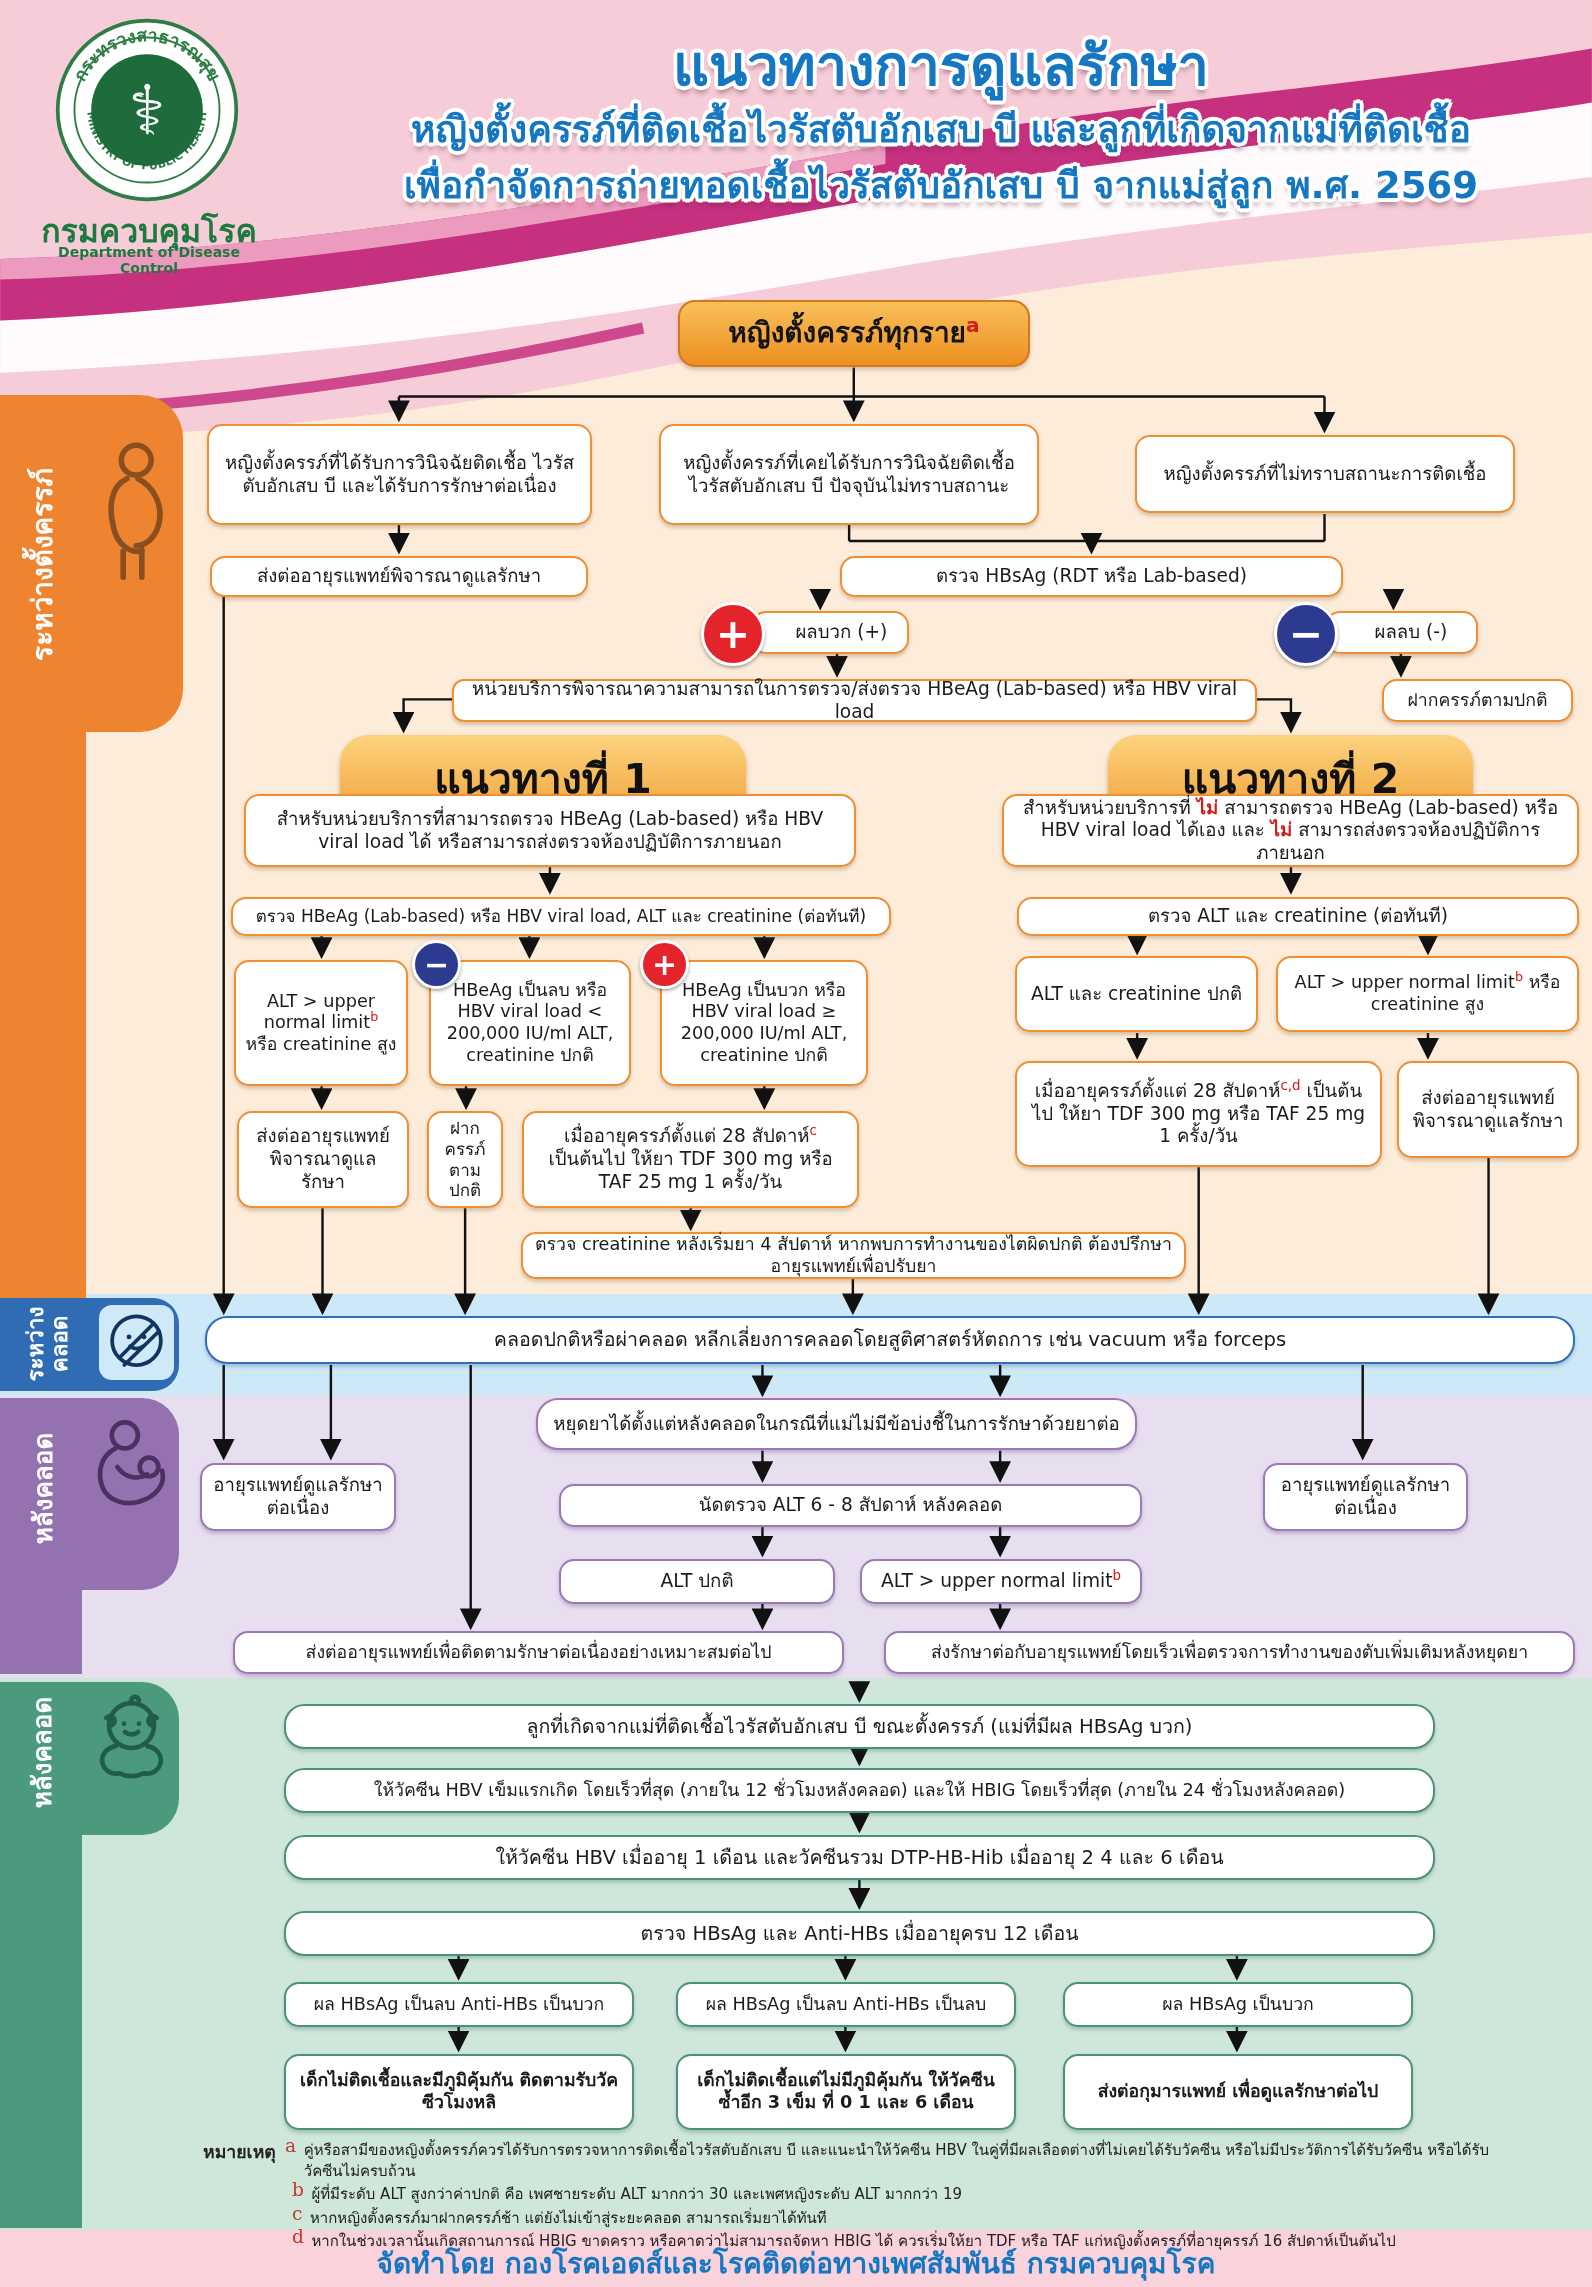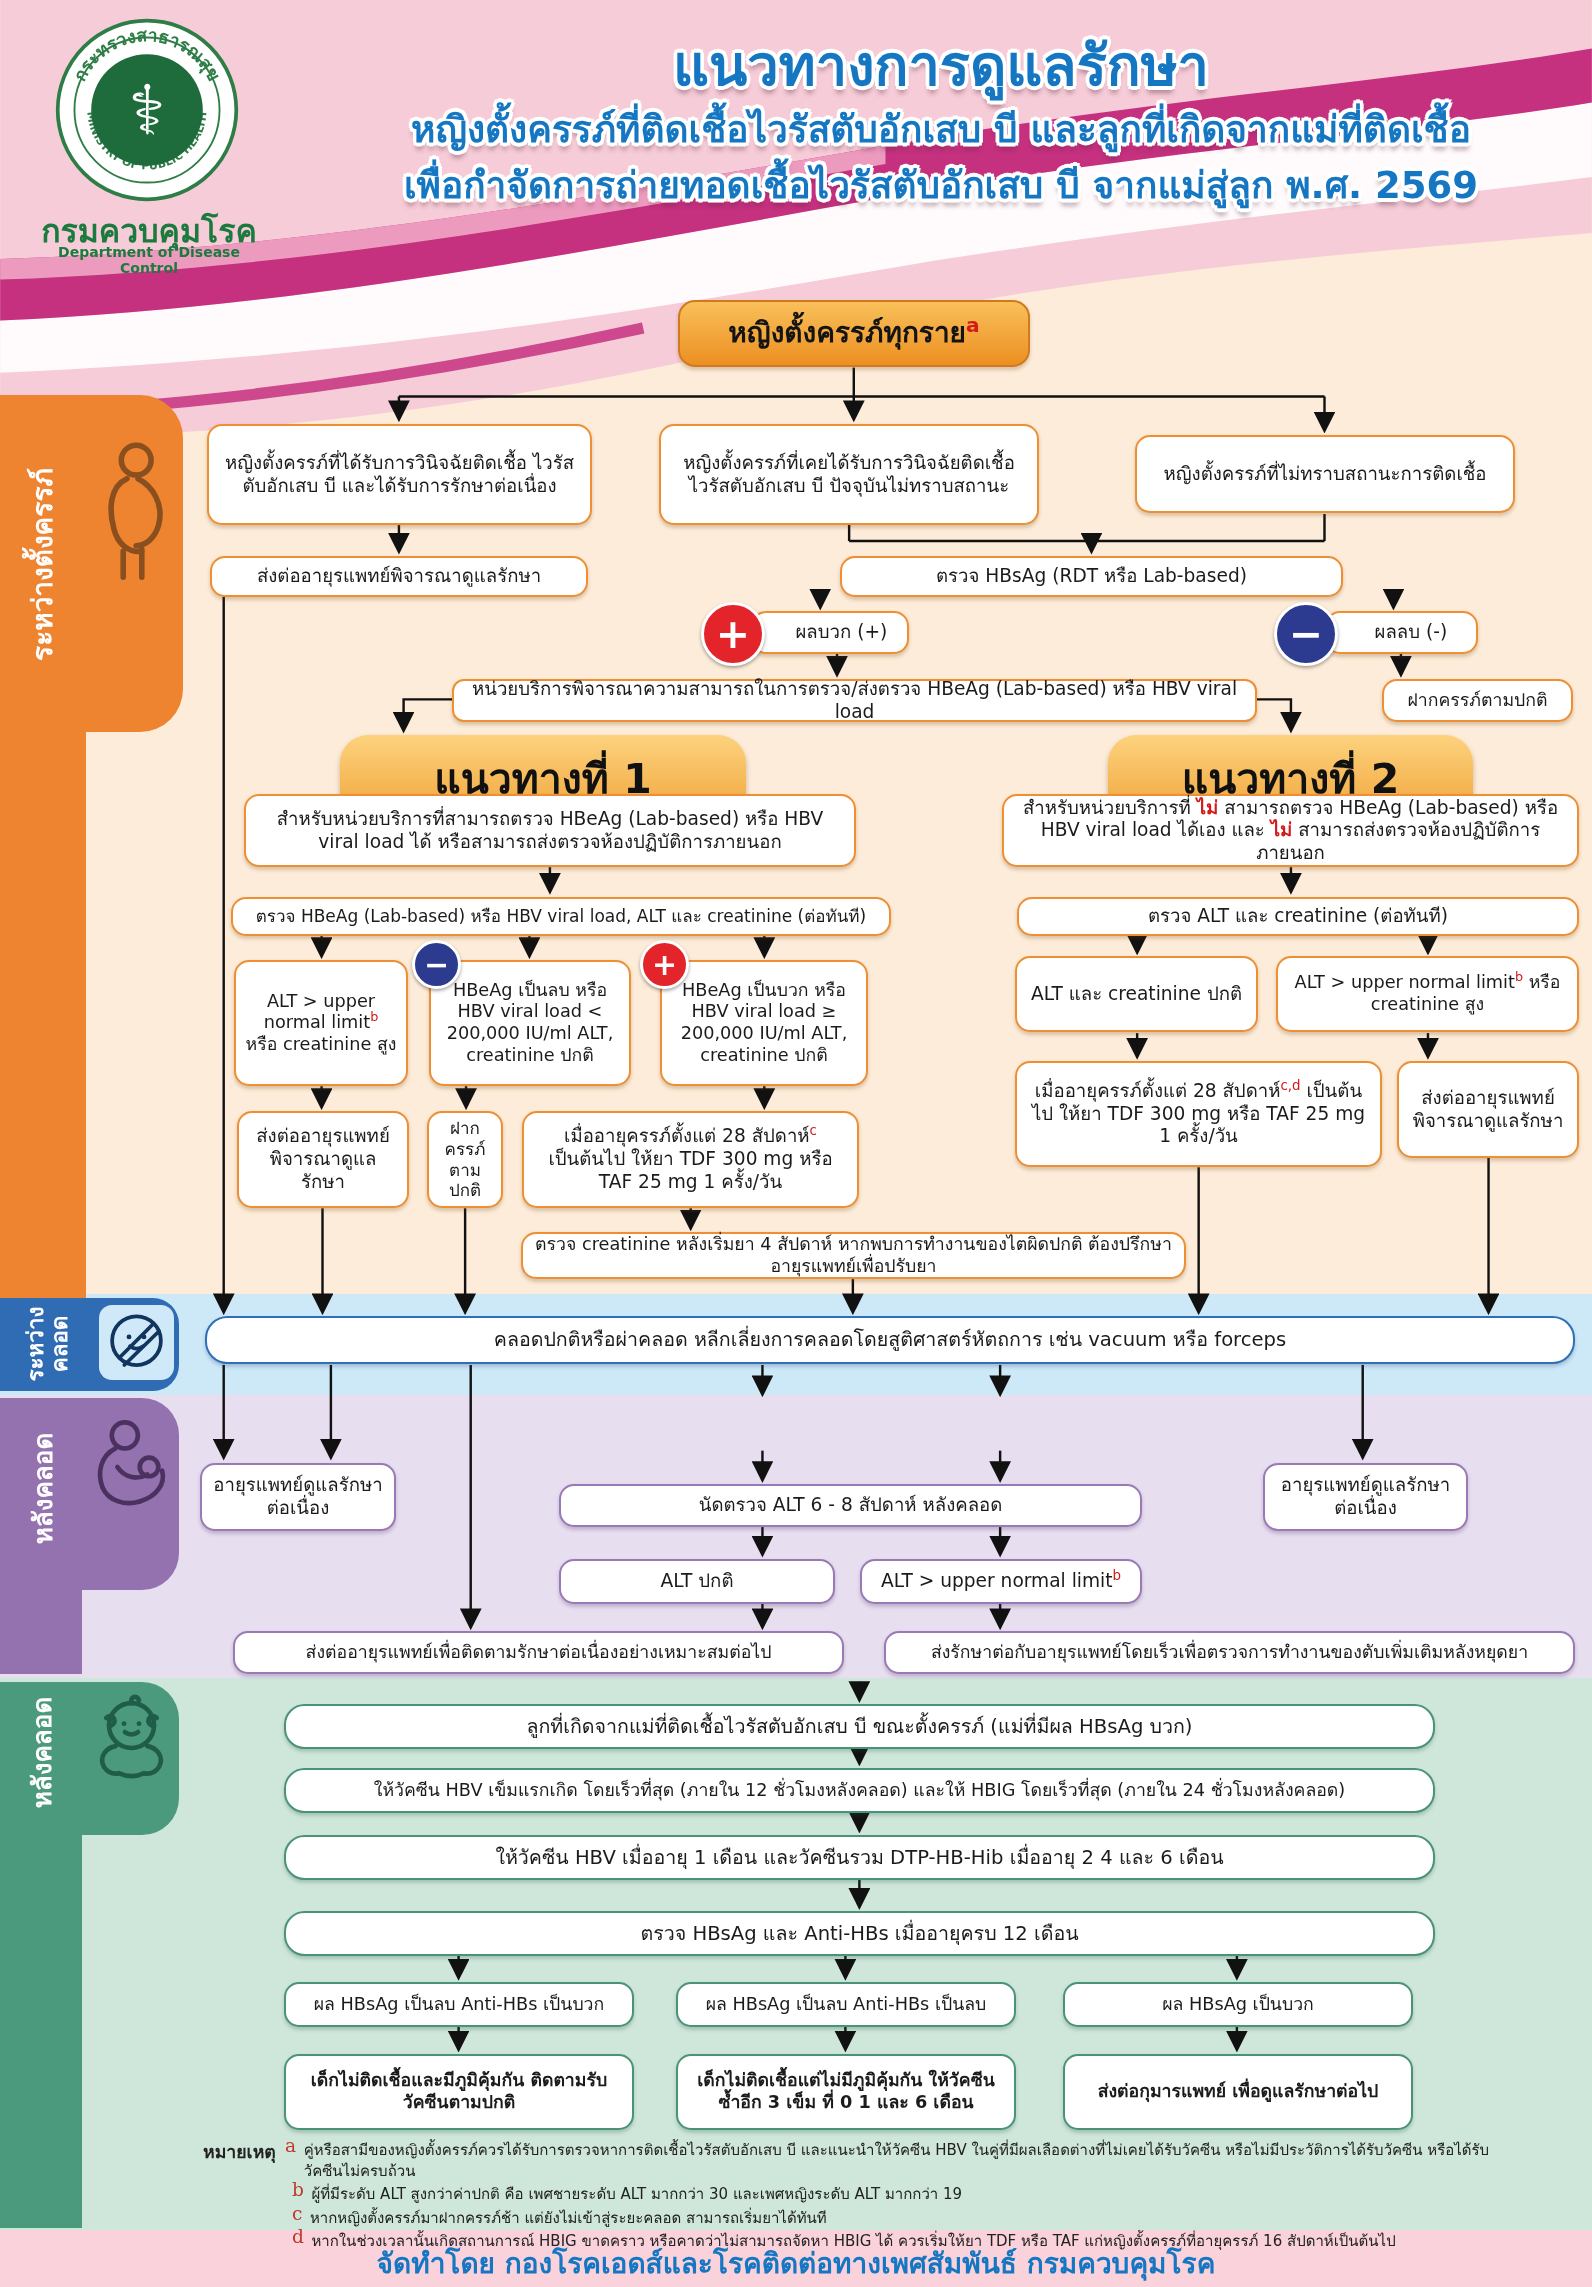--- a/index.html
+++ b/index.html
@@ -318,20 +318,23 @@
     <span><span>เมื่ออายุครรภ์ตั้งแต่ 28 สัปดาห์</span><sup class="red">c,d</sup><span> เป็นต้นไป ให้ยา TDF 300 mg หรือ TAF 25 mg 1 ครั้ง/วัน</span></span>
   </div>
   <div class="fc" style="left:1397px;top:1061px;width:182px;height:97px;">
     <span>ส่งต่ออายุรแพทย์ พิจารณาดูแลรักษา</span>
   </div>
 
   <div class="fc bblue" style="left:205px;top:1316px;width:1370px;height:48px;border-radius:22.4px;font-size:19.6px;">
     <span>คลอดปกติหรือผ่าคลอด หลีกเลี่ยงการคลอดโดยสูติศาสตร์หัตถการ เช่น vacuum หรือ forceps</span>
   </div>
 
+  <div class="fc bpurple" style="left:536px;top:1398px;width:601px;height:52px;border-radius:22.4px;">
+    <span>หยุดยาได้ตั้งแต่หลังคลอดในกรณีที่แม่ไม่มีข้อบ่งชี้ในการรักษาด้วยยาต่อ</span>
+  </div>
   <div class="fc bpurple" style="left:200px;top:1463px;width:196px;height:68px;">
     <span>อายุรแพทย์ดูแลรักษา ต่อเนื่อง</span>
   </div>
   <div class="fc bpurple" style="left:1263px;top:1463px;width:205px;height:68px;">
     <span>อายุรแพทย์ดูแลรักษา ต่อเนื่อง</span>
   </div>
   <div class="fc bpurple" style="left:559px;top:1484px;width:583px;height:43px;">
     <span>นัดตรวจ ALT 6 - 8 สัปดาห์ หลังคลอด</span>
   </div>
   <div class="fc bpurple" style="left:559px;top:1559px;width:276px;height:45px;">
@@ -364,21 +367,21 @@
     <span>ผล HBsAg เป็นลบ Anti-HBs เป็นบวก</span>
   </div>
   <div class="fc bgreen" style="left:676px;top:1982px;width:340px;height:45px;font-size:17.7px;">
     <span>ผล HBsAg เป็นลบ Anti-HBs เป็นลบ</span>
   </div>
   <div class="fc bgreen" style="left:1063px;top:1982px;width:350px;height:45px;font-size:17.7px;">
     <span>ผล HBsAg เป็นบวก</span>
   </div>
 
   <div class="fc bgreen" style="left:284px;top:2054px;width:350px;height:76px;font-weight:bold;font-size:17.7px;">
-    <span>เด็กไม่ติดเชื้อและมีภูมิคุ้มกัน ติดตามรับวัคซีนตามปกติ</span>
+    <span>เด็กไม่ติดเชื้อและมีภูมิคุ้มกัน ติดตามรับวัคซีวโมงหลิ</span>
   </div>
   <div class="fc bgreen" style="left:676px;top:2054px;width:340px;height:76px;font-weight:bold;font-size:17.7px;">
     <span>เด็กไม่ติดเชื้อแต่ไม่มีภูมิคุ้มกัน ให้วัคซีนซ้ำอีก 3 เข็ม ที่ 0 1 และ 6 เดือน</span>
   </div>
   <div class="fc bgreen" style="left:1063px;top:2054px;width:350px;height:76px;font-weight:bold;font-size:17.7px;">
     <span>ส่งต่อกุมารแพทย์ เพื่อดูแลรักษาต่อไป</span>
   </div>
 
   <div class="notes">
     <div class="note-row">

